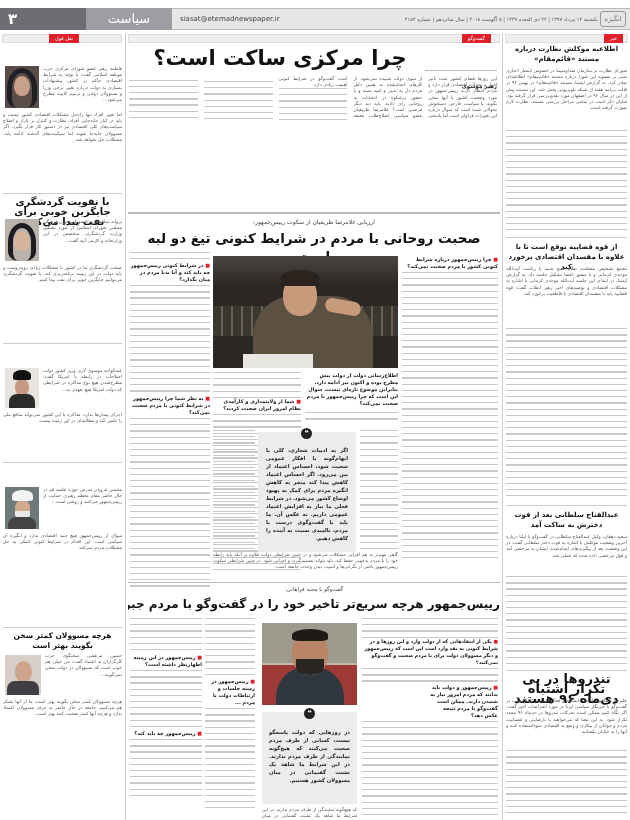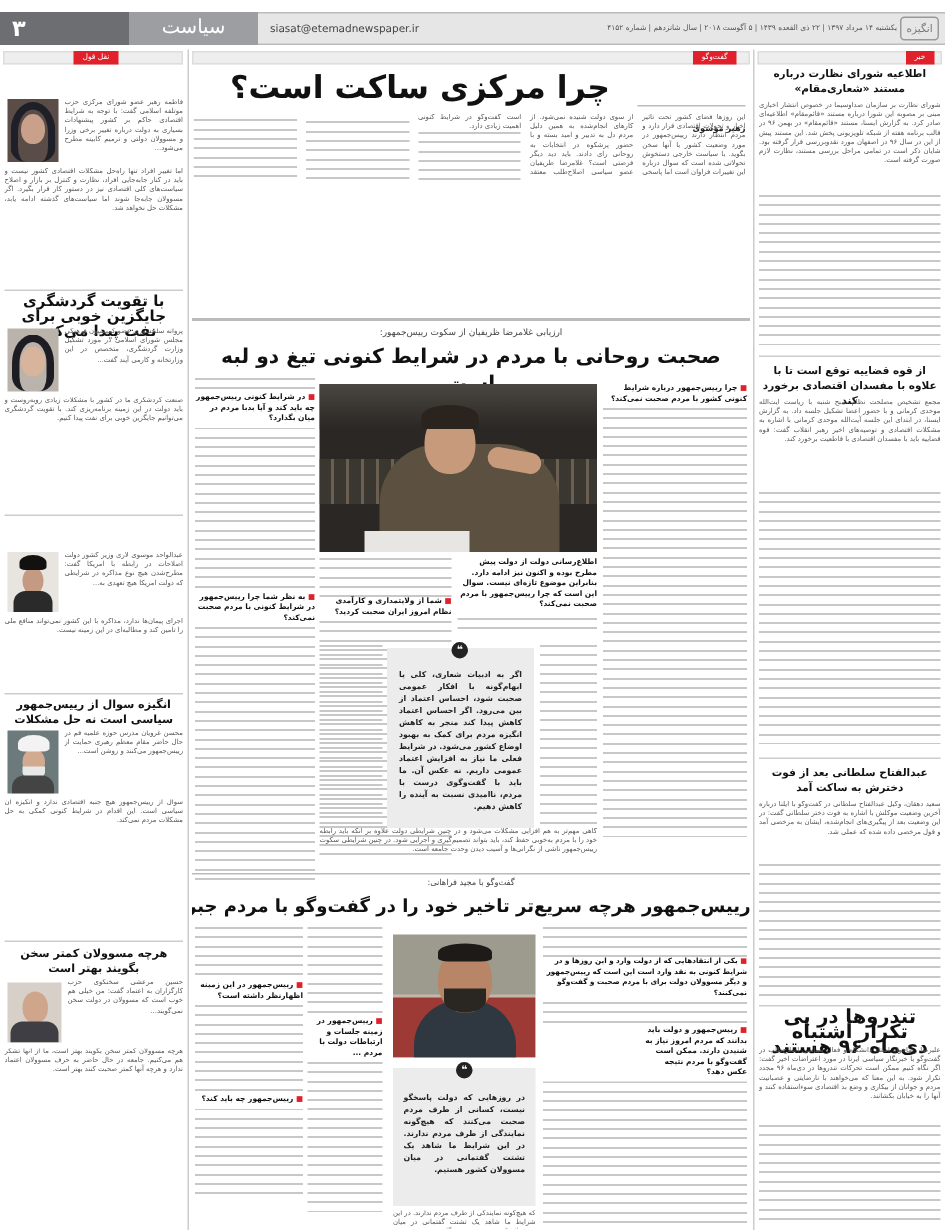--- a/index.html
+++ b/index.html
@@ -79,21 +79,20 @@
     <div class="face" style="left:10px;top:10px;width:14px;height:18px;background:#c49b82"></div>
     <div class="abs" style="left:8px;top:2px;width:18px;height:10px;background:#111;border-radius:50% 50% 20% 20%"></div>
     <div class="abs" style="left:4px;top:26px;width:26px;height:14px;background:#2a2a2a;border-radius:8px 8px 0 0"></div>
   </div>
   <div class="abs txt" style="left:40px;top:22px;width:79px;height:42px">عبدالواحد موسوی لاری وزیر کشور دولت اصلاحات در رابطه با امریکا گفت: مطرح‌شدن هیچ نوع مذاکره در شرایطی که دولت امریکا هیچ تعهدی به...</div>
   <div class="abs txt" style="left:0;top:66px;width:119px;height:46px">اجرای پیمان‌ها ندارد، مذاکره با این کشور نمی‌تواند منافع ملی را تامین کند و مطالبه‌ای در این زمینه نیست.</div>
 </div>
 <div class="abs hline" style="left:3px;top:462px;width:119px"></div>
 
 <div class="abs" style="left:3px;top:465px;width:119px;height:160px">
-  <div class="ttl" style="font-size:7.5px;line-height:10px">انگیزه سوال از رییس‌جمهور سیاسی است نه حل مشکلات</div>
   <div class="abs photo" style="left:2px;top:22px;width:34px;height:42px;background:#6c7a7c">
     <div class="face" style="left:10px;top:12px;width:15px;height:18px;background:#d2aa90"></div>
     <div class="abs" style="left:7px;top:3px;width:21px;height:11px;background:#f3f3f3;border-radius:50% 50% 20% 20%"></div>
     <div class="abs" style="left:10px;top:24px;width:15px;height:8px;background:#e8e8e8;border-radius:0 0 50% 50%"></div>
     <div class="abs" style="left:3px;top:30px;width:28px;height:12px;background:#444;border-radius:8px 8px 0 0"></div>
   </div>
   <div class="abs txt" style="left:40px;top:22px;width:79px;height:44px">محسن غرویان مدرس حوزه علمیه قم در حال حاضر مقام معظم رهبری حمایت از رییس‌جمهور می‌کنند و روشن است...</div>
   <div class="abs txt" style="left:0;top:68px;width:119px;height:88px">سوال از رییس‌جمهور هیچ جنبه اقتصادی ندارد و انگیزه آن سیاسی است. این اقدام در شرایط کنونی کمکی به حل مشکلات مردم نمی‌کند.</div>
 </div>
 <div class="abs hline" style="left:3px;top:627px;width:119px"></div>
@@ -200,21 +199,21 @@
 
 <div class="abs" style="left:362px;top:618px;width:136px;height:200px">
   <div class="lines" style="height:20px"></div>
   <div class="subq" style="font-size:4.8px"><span class="bullet">■ </span><span>یکی از انتقادهایی که از دولت وارد و این روزها و در شرایط کنونی به نقد وارد است این است که رییس‌جمهور و دیگر مسوولان دولت برای با مردم صحبت و گفت‌وگو نمی‌کنند؟</span></div>
   <div class="lines" style="height:16px;margin-top:2px"></div>
   <div class="subq" style="width:70px"><span class="bullet">■ </span><span>رییس‌جمهور و دولت باید بدانند که مردم امروز نیاز به شنیدن دارند. ممکن است گفت‌وگو با مردم نتیجه عکس دهد؟</span></div>
   <div class="lines" style="height:100px;margin-top:2px"></div>
 </div>
 
 <div class="abs" style="left:506px;top:44px;width:121px;height:190px">
-  <div class="ttl" style="font-size:7px;line-height:10px">اطلاعیه شورای نظارت درباره مستند «شعاری‌مقام»</div>
+  <div class="ttl" style="font-size:7px;line-height:10px">اطلاعیه موکلش نظارت درباره مستند «قائم‌مقام»</div>
   <div class="abs txt" style="left:0;top:24px;width:121px;height:60px">شورای نظارت بر سازمان صداوسیما در خصوص انتشار اخباری مبنی بر مصوبه این شورا درباره مستند «قائم‌مقام» اطلاعیه‌ای صادر کرد. به گزارش ایسنا، مستند «قائم‌مقام» در بهمن ۹۶ در قالب برنامه هفته از شبکه تلویزیونی پخش شد. این مستند پیش از این در سال ۹۶ در اصفهان مورد نقدوبررسی قرار گرفته بود. شایان ذکر است در تمامی مراحل بررسی مستند، نظارت لازم صورت گرفته است.</div>
   <div class="abs lines" style="left:0;top:86px;width:121px;height:100px"></div>
 </div>
 <div class="abs hline" style="left:506px;top:237px;width:121px"></div>
 
 <div class="abs" style="left:506px;top:242px;width:121px;height:258px">
   <div class="ttl" style="font-size:7px;line-height:10px">از قوه قضاییه توقع است تا با علاوه با مفسدان اقتصادی برخورد کند</div>
   <div class="abs txt" style="left:0;top:24px;width:121px;height:60px">مجمع تشخیص مصلحت نظام صبح شنبه با ریاست آیت‌الله موحدی کرمانی و با حضور اعضا تشکیل جلسه داد. به گزارش ایسنا، در ابتدای این جلسه آیت‌الله موحدی کرمانی با اشاره به مشکلات اقتصادی و توصیه‌های اخیر رهبر انقلاب گفت: قوه قضاییه باید با مفسدان اقتصادی با قاطعیت برخورد کند.</div>
   <div class="abs lines" style="left:0;top:86px;width:121px;height:168px"></div>
 </div>

